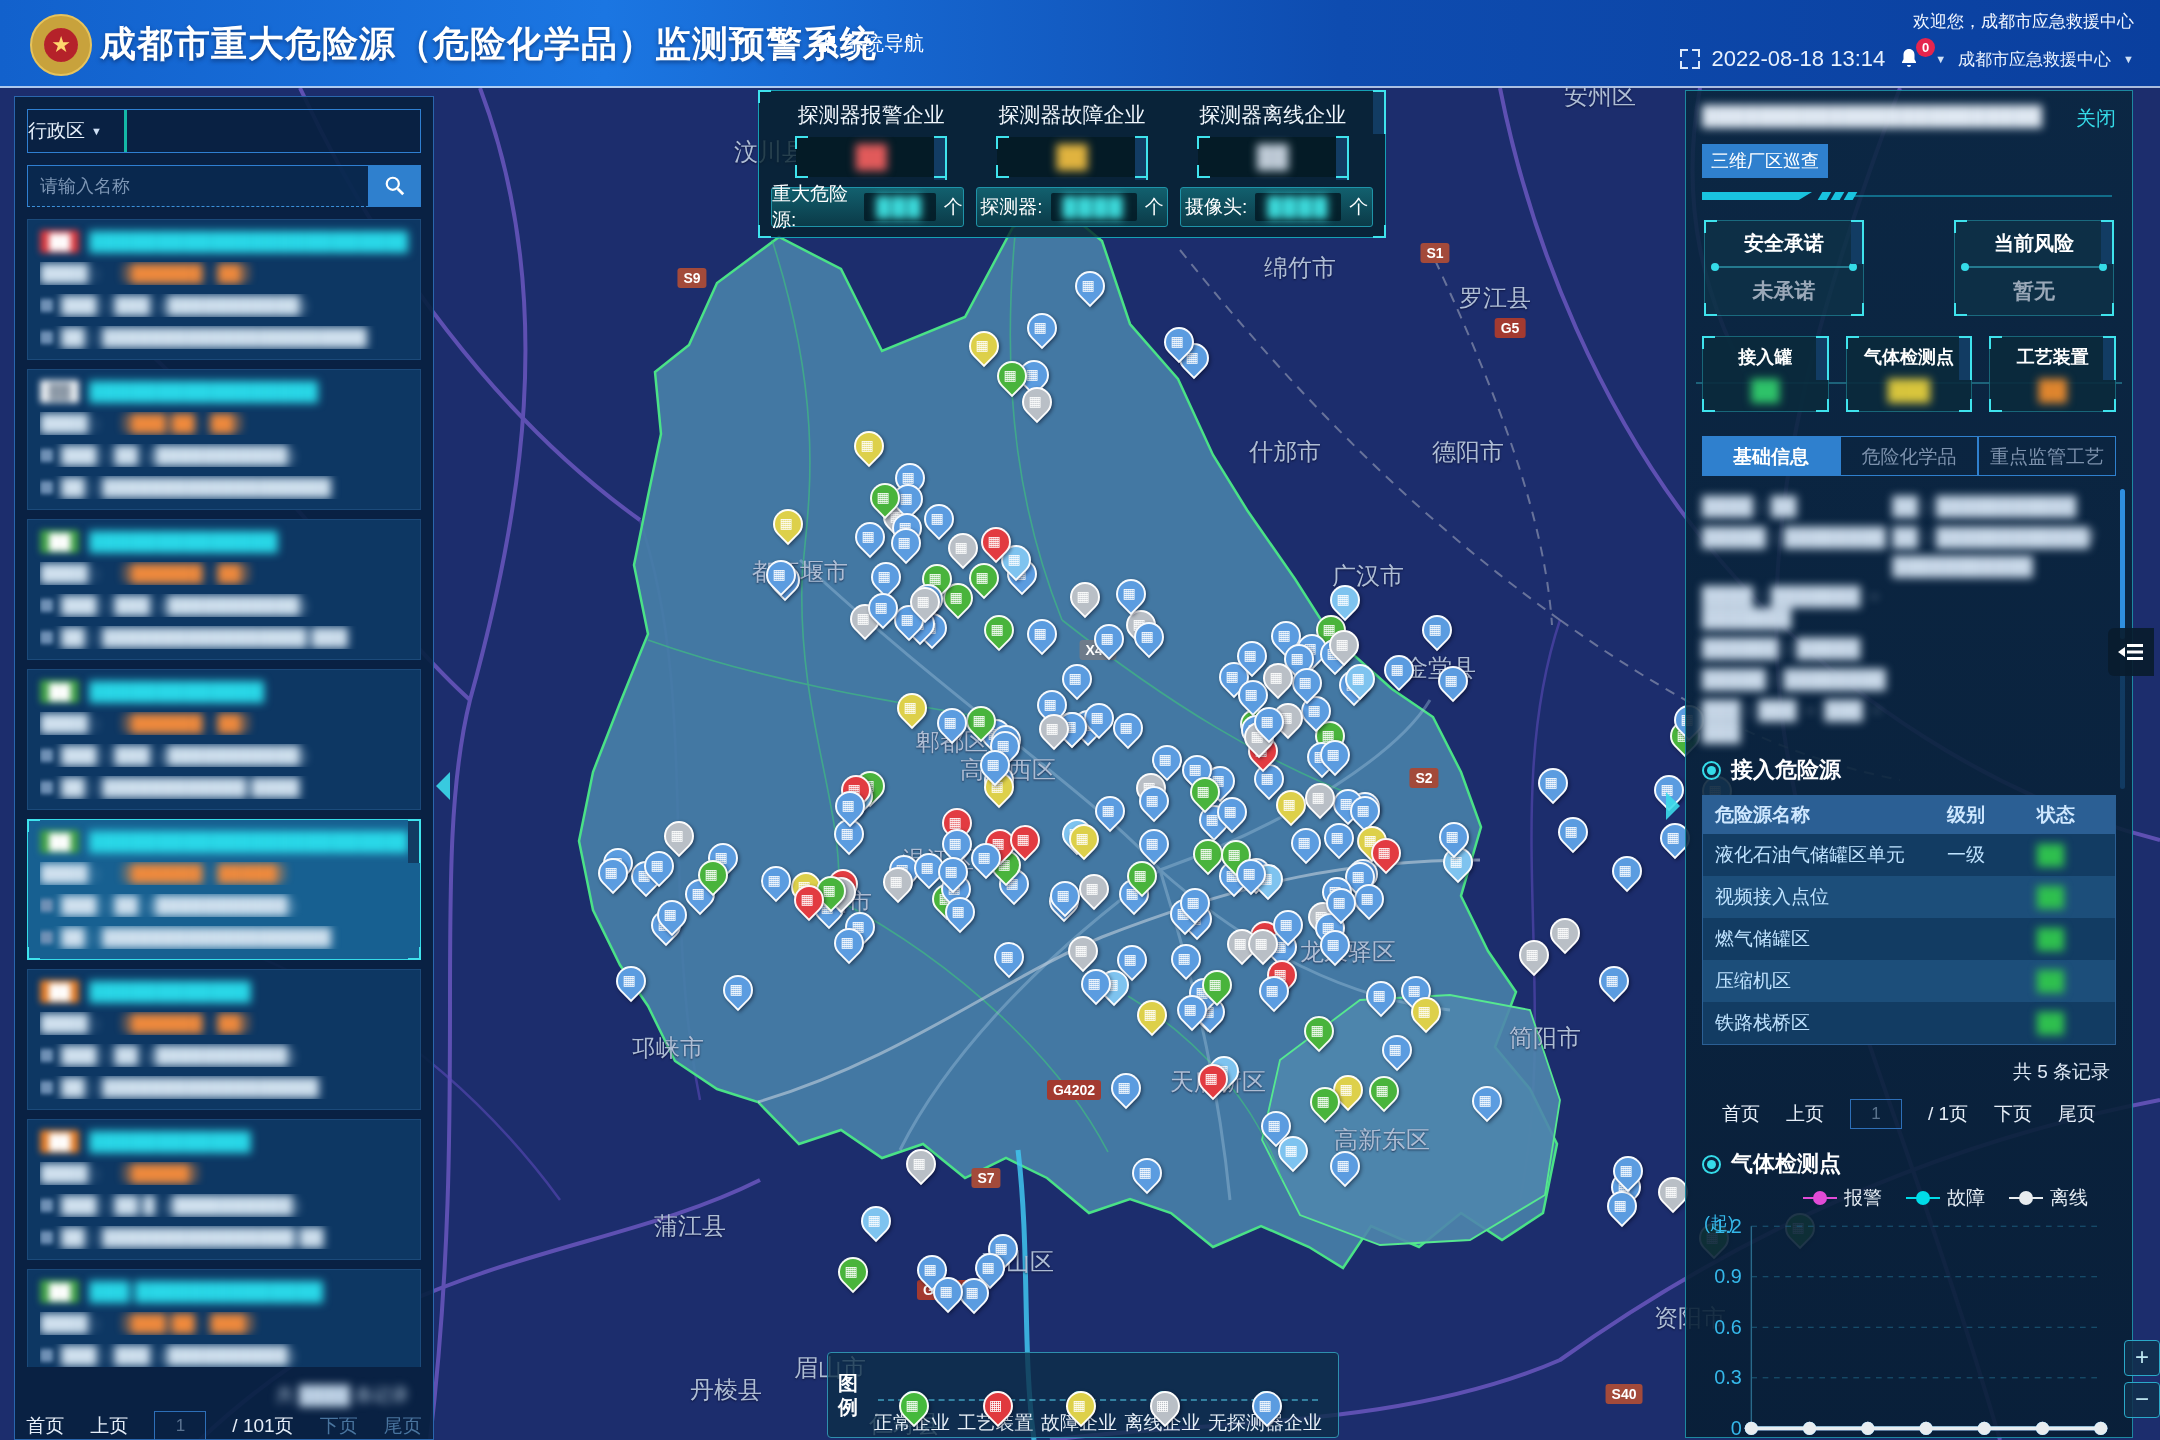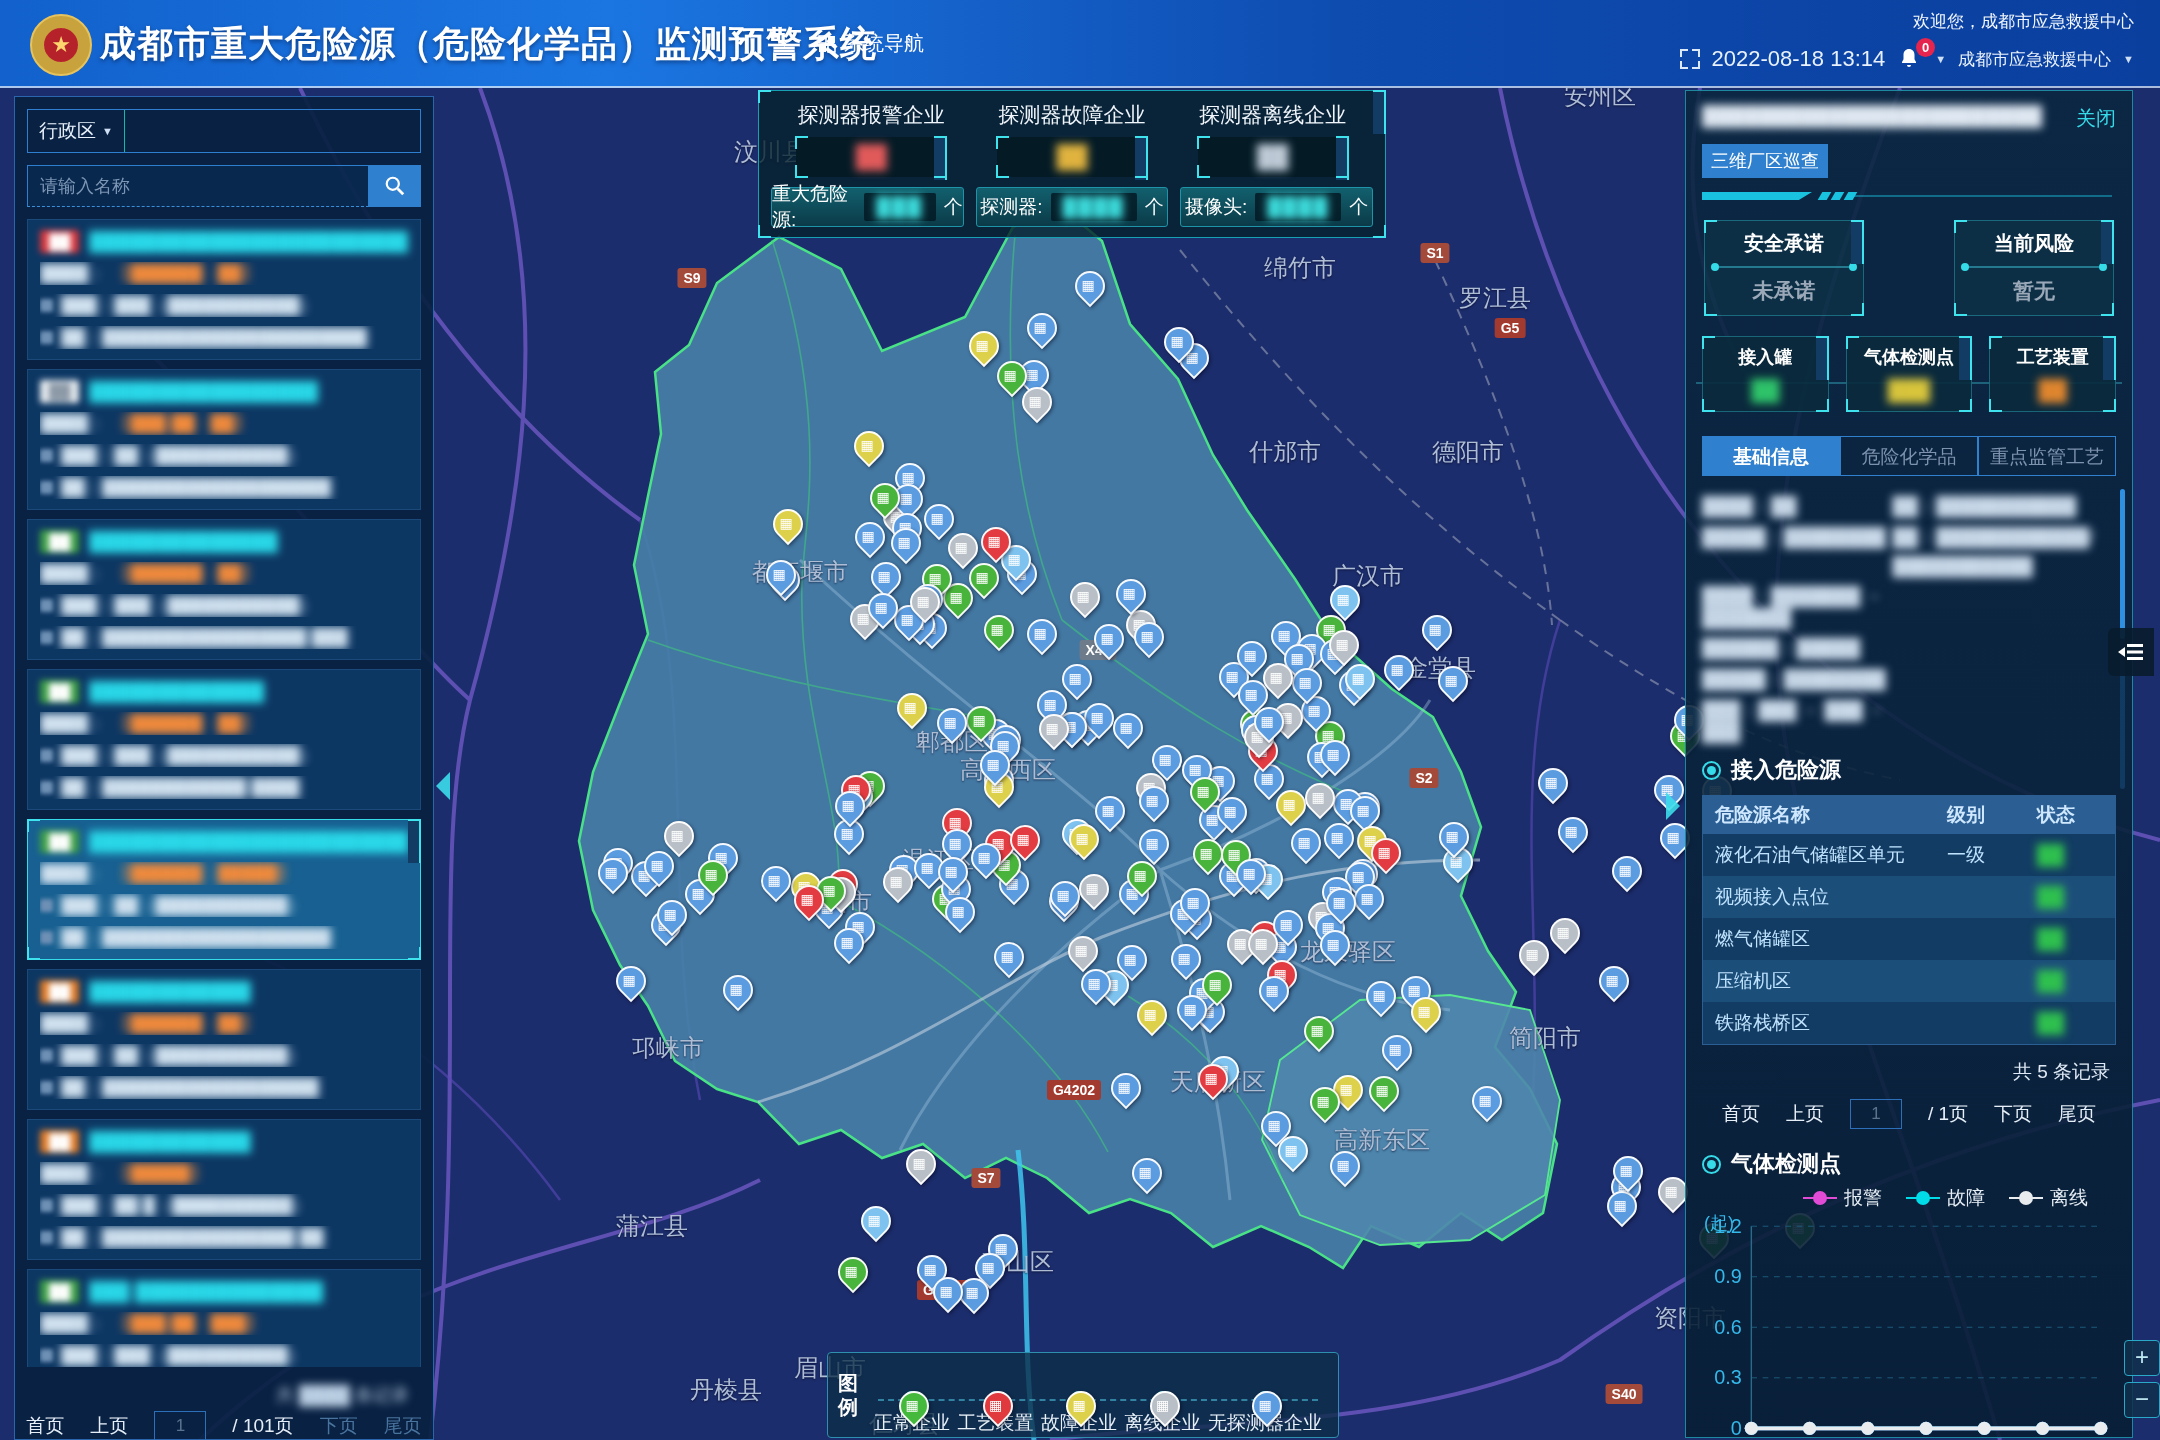--- a/index.html
+++ b/index.html
@@ -82,22 +82,22 @@
   .cap-label{color:#fff;font-size:19px}
   .cap-box{width:86px;height:28px;background:rgba(4,26,36,.85);border-radius:2px;
     display:flex;align-items:center;justify-content:center}
   .cap-box span{color:#3fe3e3;font-size:19px;font-weight:bold;letter-spacing:2px}
   .cap-unit{color:#fff;font-size:19px}
 
   
   #sidebar{position:absolute;left:14px;top:8px;width:420px;height:1344px;z-index:10;
     background:rgba(8,33,64,.92);border:1px solid #2a66ad;box-sizing:border-box;padding:12px}
   .sel-box{height:44px;border:1px solid #2f7fd1;display:flex;align-items:center;box-sizing:border-box}
-  .sel-label{width:96px;color:#e8f1fb;font-size:19px;text-align:center;border-right:1px solid #14b8a6;
-    height:100%;display:flex;align-items:center;justify-content:center;gap:6px;cursor:pointer}
+  .sel-label{width:96px;color:#e8f1fb;font-size:19px;text-align:center;border-right:3px solid #14b8a6;
+    height:100%;display:flex;align-items:center;gap:6px;cursor:pointer}
   .search-row{display:flex;margin-top:12px;height:42px}
   #search-input{flex:1;background:rgba(10,45,87,.6);border:1px solid #2f7fd1;border-bottom:1px dashed #3b8fd8;
     color:#cfe0ee;font-size:18px;padding:0 12px;outline:none;box-sizing:border-box}
   #search-input::placeholder{color:#7d96b5}
   #search-btn{width:52px;background:#2f80ce;border:none;display:flex;align-items:center;
     justify-content:center;cursor:pointer}
   #card-list{margin-top:12px;height:1148px;overflow:hidden;display:flex;flex-direction:column;gap:9px}
   .card{background:#0d3763;border:1px solid #1b4a7a;padding:10px 12px;position:relative;cursor:pointer}
   .card.selected{background:#176091;border-color:#35dbe8}
   .card-head{display:flex;align-items:center;gap:10px}
@@ -304,21 +304,21 @@
       <span class="city-label" style="left:952px;top:654px">郫都区</span>
       <span class="city-label" style="left:1008px;top:682px">高新西区</span>
       <span class="city-label" style="left:938px;top:772px">温江区</span>
       <span class="city-label" style="left:836px;top:814px">崇州市</span>
       <span class="city-label" style="left:668px;top:960px">邛崃市</span>
       <span class="city-label" style="left:1348px;top:864px">龙泉驿区</span>
       <span class="city-label" style="left:1218px;top:994px">天府新区</span>
       <span class="city-label" style="left:1382px;top:1052px">高新东区</span>
       <span class="city-label" style="left:1545px;top:950px">简阳市</span>
       <span class="city-label" style="left:1018px;top:1174px">彭山区</span>
-      <span class="city-label" style="left:652px;top:1138px">蒲江县</span>
+      <span class="city-label" style="left:690px;top:1138px">蒲江县</span>
       <span class="city-label" style="left:726px;top:1302px">丹棱县</span>
       <span class="city-label" style="left:830px;top:1280px">眉山市</span>
       <span class="city-label" style="left:905px;top:1336px">仁寿县</span>
       <span class="city-label" style="left:1690px;top:1230px">资阳市</span>
     </div>
   <div id="map-badges">
       <span class="road-badge rb-s" style="left:692px;top:190px">S9</span>
       <span class="road-badge rb-s" style="left:1435px;top:165px">S1</span>
       <span class="road-badge rb-g" style="left:1510px;top:240px">G5</span>
       <span class="road-badge rb-x" style="left:1098px;top:562px">X40</span>

